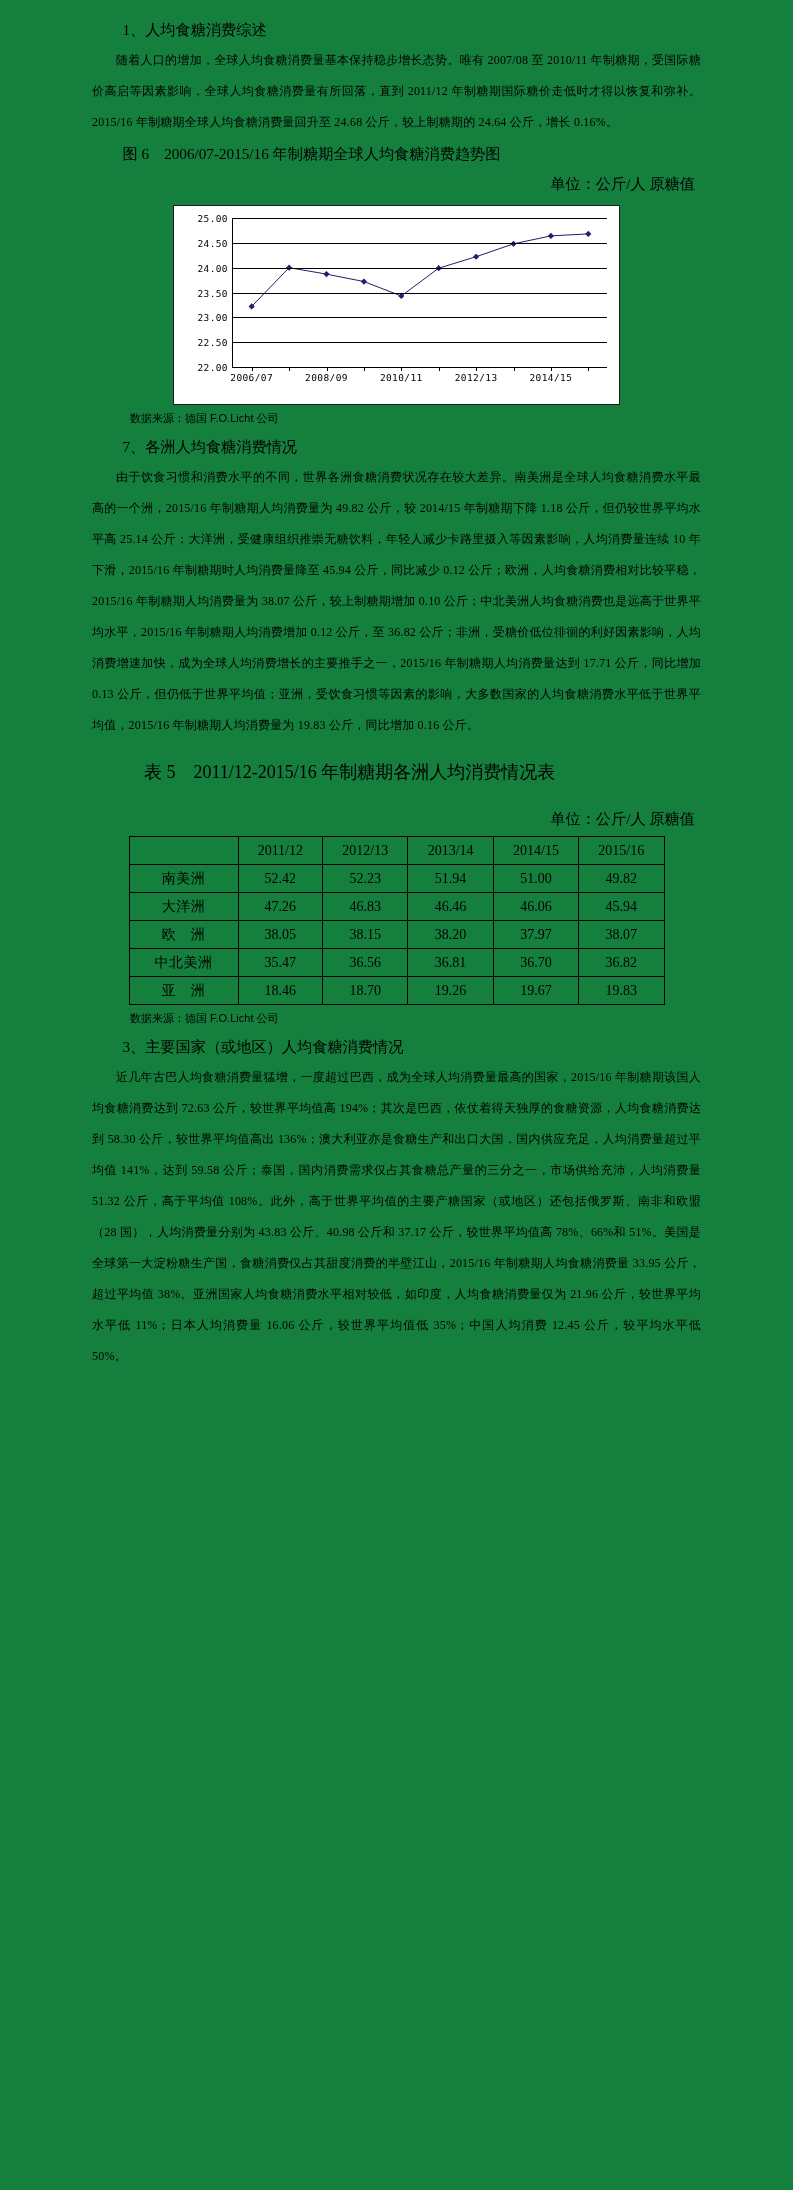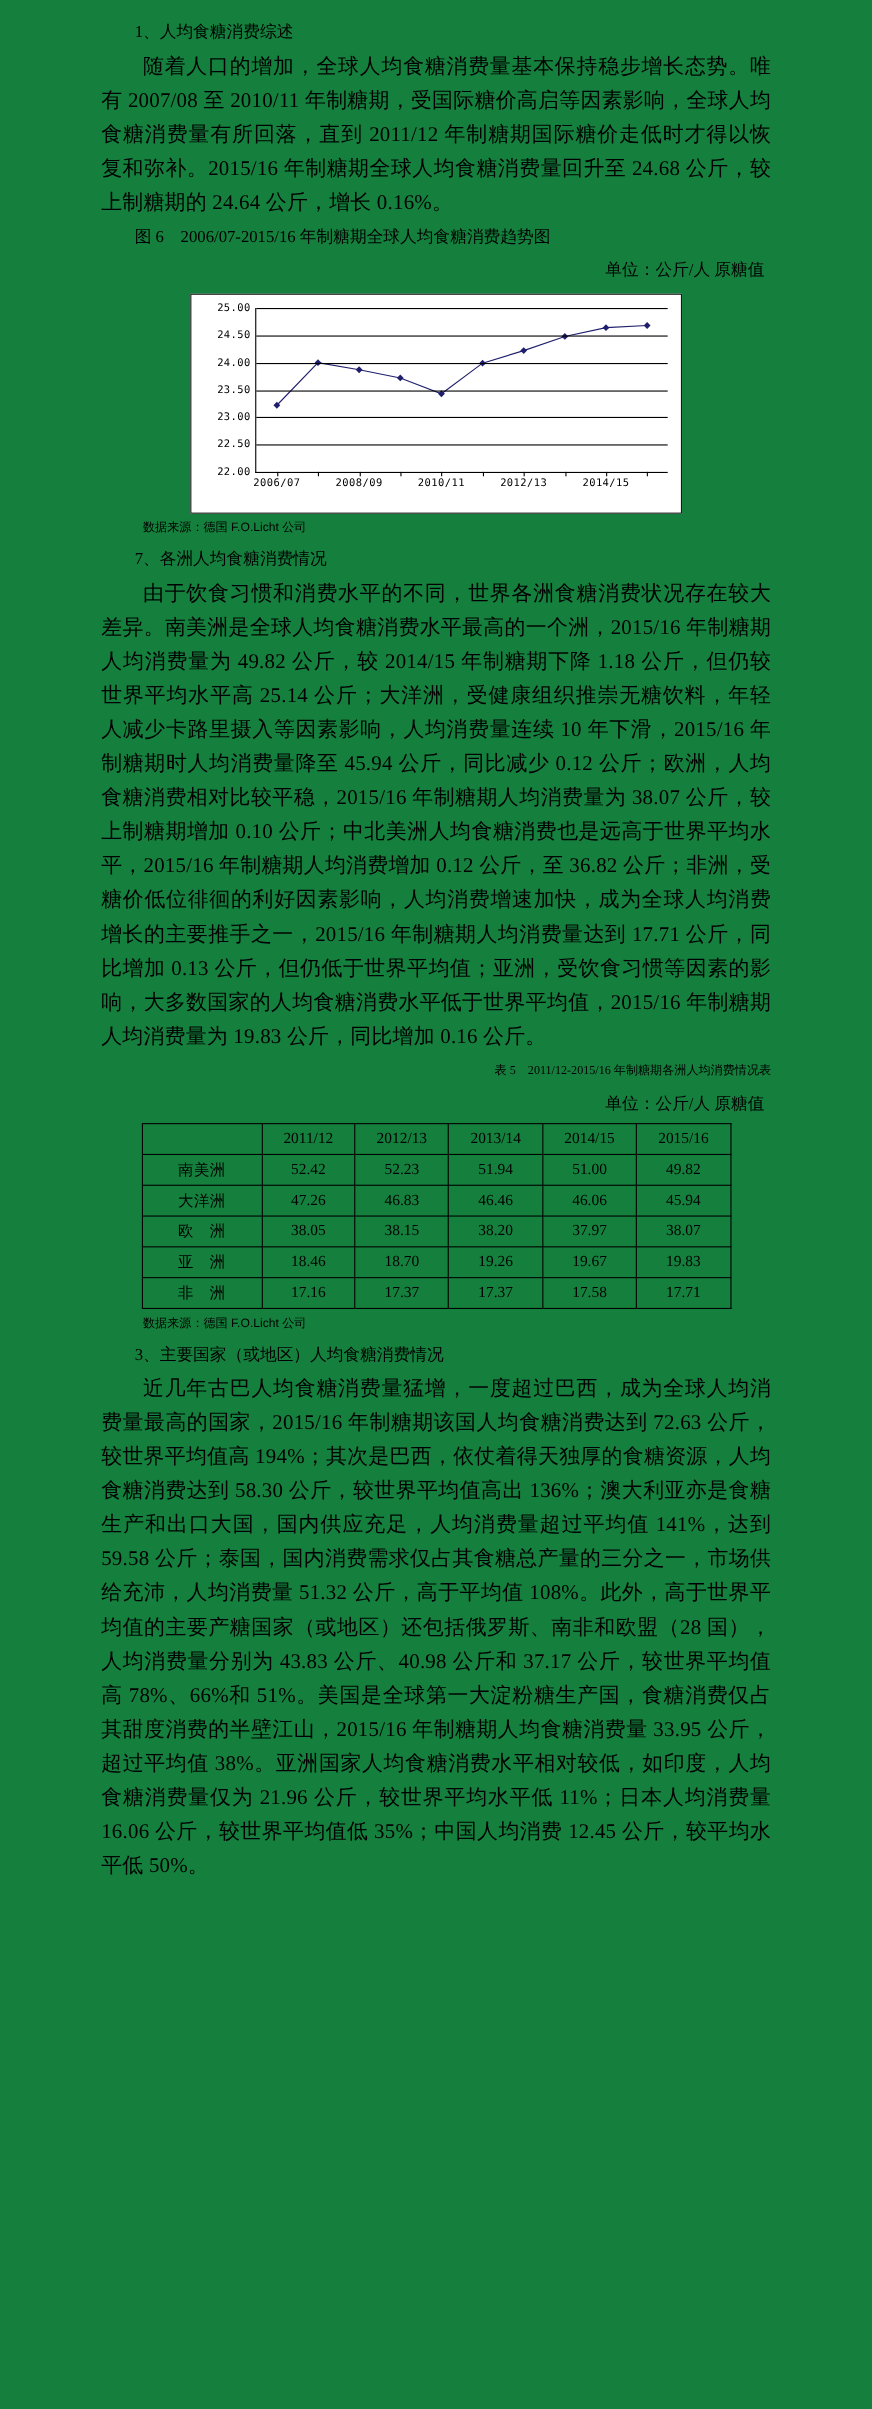--- a/index.html
+++ b/index.html
@@ -13,21 +13,21 @@
     color: #000000;
   }
   .page {
     width: 793px;
     min-height: 2190px;
     box-sizing: border-box;
     padding: 14px 92px 10px 92px;
     background: #15803d;
   }
   .para {
-    font-size: 19px;
+    font-size: 12px;
     line-height: 31px;
     text-align: justify;
     text-justify: inter-ideograph;
     margin: 0;
     letter-spacing: 0.2px;
   }
   .indent {
     text-indent: 2em;
   }
   .heading {
@@ -124,25 +124,24 @@
   .series-svg {
     position: absolute;
     left: 0; top: 0;
     width: 100%;
     height: 100%;
     overflow: visible;
   }
 
   
   .tbl-caption {
-    font-size: 11px;
+    font-size: 18px;
     line-height: 31px;
-    margin: 0;
+    margin: 16px;
     text-indent: 2em;
-    text-align: right;
   }
   .data-table-wrap {
     display: flex;
     justify-content: center;
     margin-top: 2px;
   }
   table.data-table {
     border-collapse: collapse;
     width: 536px;
     font-family: "Liberation Serif", serif;
@@ -271,35 +270,35 @@
           </tr>
           <tr>
             <td class="rowhead">欧　洲</td>
             <td class="num">38.05</td>
             <td class="num">38.15</td>
             <td class="num">38.20</td>
             <td class="num">37.97</td>
             <td class="num">38.07</td>
           </tr>
           <tr>
+            <td class="rowhead">中北美洲</td>
+            <td class="num">35.47</td>
+            <td class="num">36.56</td>
+            <td class="num">36.81</td>
+            <td class="num">36.70</td>
+            <td class="num">36.82</td>
+          </tr>
+          <tr>
             <td class="rowhead">亚　洲</td>
             <td class="num">18.46</td>
             <td class="num">18.70</td>
             <td class="num">19.26</td>
             <td class="num">19.67</td>
             <td class="num">19.83</td>
           </tr>
-          <tr>
-            <td class="rowhead">非　洲</td>
-            <td class="num">17.16</td>
-            <td class="num">17.37</td>
-            <td class="num">17.37</td>
-            <td class="num">17.58</td>
-            <td class="num">17.71</td>
-          </tr>
         </tbody>
     </table>
   </div>
 
   <p class="srcnote">数据来源：德国 F.O.Licht 公司</p>
 
   <p class="heading">3、主要国家（或地区）人均食糖消费情况</p>
 
   <p class="para indent">近几年古巴人均食糖消费量猛增，一度超过巴西，成为全球人均消费量最高的国家，2015/16 年制糖期该国人均食糖消费达到 72.63 公斤，较世界平均值高 194%；其次是巴西，依仗着得天独厚的食糖资源，人均食糖消费达到 58.30 公斤，较世界平均值高出 136%；澳大利亚亦是食糖生产和出口大国，国内供应充足，人均消费量超过平均值 141%，达到 59.58 公斤；泰国，国内消费需求仅占其食糖总产量的三分之一，市场供给充沛，人均消费量 51.32 公斤，高于平均值 108%。此外，高于世界平均值的主要产糖国家（或地区）还包括俄罗斯、南非和欧盟（28 国），人均消费量分别为 43.83 公斤、40.98 公斤和 37.17 公斤，较世界平均值高 78%、66%和 51%。美国是全球第一大淀粉糖生产国，食糖消费仅占其甜度消费的半壁江山，2015/16 年制糖期人均食糖消费量 33.95 公斤，超过平均值 38%。亚洲国家人均食糖消费水平相对较低，如印度，人均食糖消费量仅为 21.96 公斤，较世界平均水平低 11%；日本人均消费量 16.06 公斤，较世界平均值低 35%；中国人均消费 12.45 公斤，较平均水平低 50%。</p>
 

